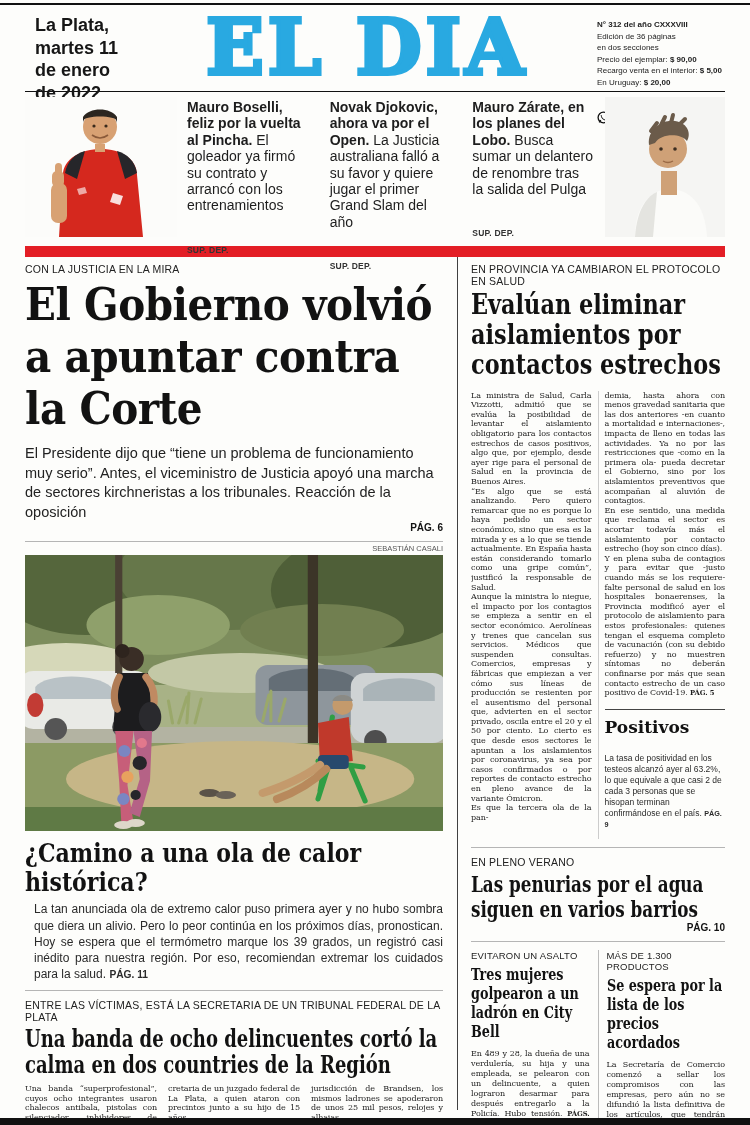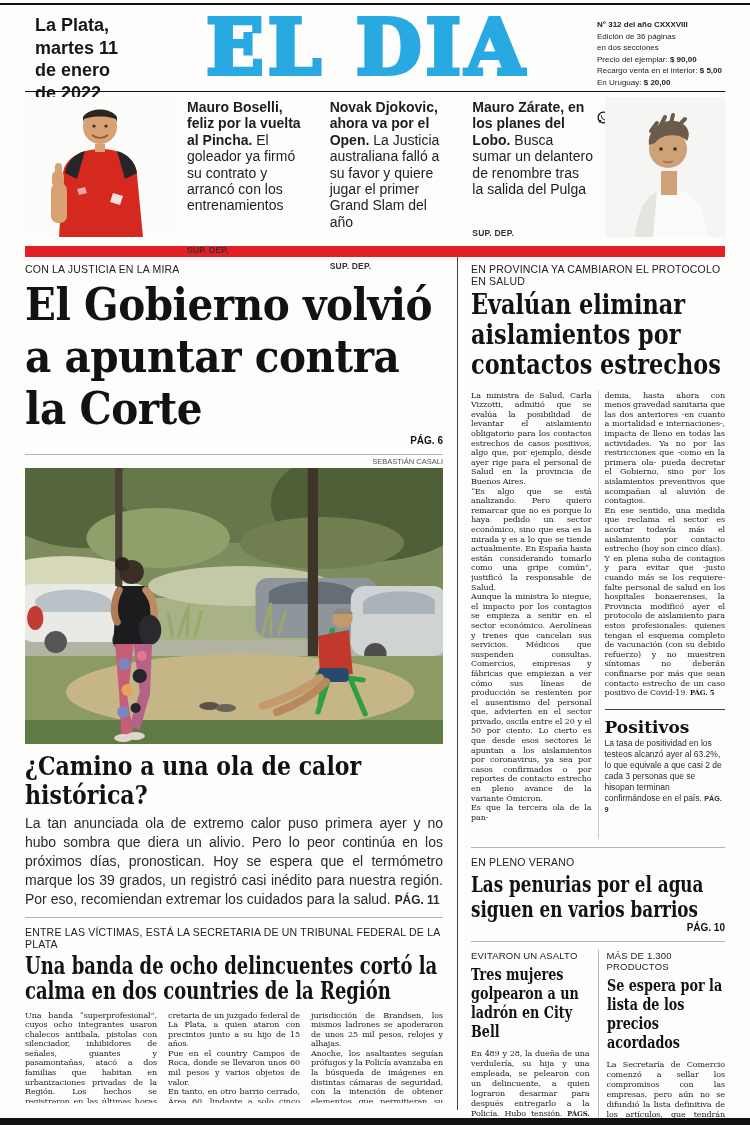--- a/index.html
+++ b/index.html
@@ -43,34 +43,34 @@
   .sx85{ display:block; transform:scaleX(.85); transform-origin:0 0; width:117.7%; }
   .sx80{ display:block; transform:scaleX(.8);  transform-origin:0 0; width:125%; }
   .sx75{ display:block; transform:scaleX(.75); transform-origin:0 0; width:133.4%; }
   .sx73{ display:block; transform:scaleX(.73); transform-origin:0 0; width:137%; }
   .serif{ font-family:"DejaVu Serif", serif; font-weight:bold; color:#121212; }
   .main-headline{ font-size:45px; line-height:52px; margin-top:4px; letter-spacing:-.5px; }
   .subhead{ margin-top:9px; font-size:14.5px; line-height:1.35; color:#222; }
   .credit{ font-size:7.5px; color:#555; margin-top:2px; }
   .photo{ width:100%; height:276px; display:block; margin-top:2px; }
   .feat-headline{ font-size:26px; line-height:1.1; margin-top:8px; }
-  .caption{ margin-top:5px; font-size:14px; line-height:1.35; text-align:justify; color:#2a2a2a; white-space:pre-line; }
+  .caption{ margin-top:5px; font-size:12px; line-height:1.35; text-align:justify; color:#2a2a2a; white-space:pre-line;margin-left:9px; }
   .band-headline{ font-size:24px; line-height:1.06; margin-top:3px; }
   .band-cols{ display:flex; gap:11px; margin-top:7px; height:92px; overflow:hidden; }
   .bcol{ flex:1; font-family:"DejaVu Serif", serif; font-size:8px; line-height:9.6px;
          letter-spacing:-.1px; text-align:justify; white-space:pre-line; color:#1d1d1d; }
   .health-headline{ font-size:28px; line-height:1.08; margin-top:3px; }
   .health-cols{ display:flex; margin-top:10px; height:448px; overflow:hidden; }
   .hcol{ font-family:"DejaVu Serif", serif; font-size:8px; line-height:9.6px; letter-spacing:-.1px;
          text-align:justify; white-space:pre-line; color:#1d1d1d; }
   .hc1{ flex:1; padding-right:6px; }
   .hc2{ flex:1; border-left:1px solid #ccc; padding-left:6px; display:flex; flex-direction:column; }
   .positivos{ margin-top:10px; border-top:1px solid #444; padding-top:7px; }
   .positivos h3{ font-family:"DejaVu Serif", serif; font-size:17px; color:#121212; }
-  .positivos p{ margin-top:1px; font-size:8.5px; line-height:11px; color:#2a2a2a; }
+  .positivos p{ margin-top:16px; font-size:8.5px; line-height:11px; color:#2a2a2a; }
   .mid-headline{ font-size:23px; line-height:1.12; margin-top:3px; }
   .mid-pag{ }
   .bottom-right-row{ display:flex; margin-top:8px; }
   .br-col{ flex:1; }
   .br-col.first{ padding-right:8px; }
   .br-col.second{ border-left:1px solid #bbb; padding-left:8px; }
   .small-headline{ font-size:17px; line-height:1.12; margin-top:4px; }
   .br-body{ margin-top:8px; font-family:"DejaVu Serif", serif; font-size:8px; line-height:10px;
             letter-spacing:-.1px; text-align:justify; color:#1d1d1d; }
   .bottom-bar{ position:absolute; left:0; right:0; bottom:0; height:7px; background:#111; }
@@ -157,20 +157,21 @@
     </svg>
   </div>
 
   <div class="red-bar"></div>
 
   <div class="main-grid">
 
     <section class="left-col">
       <div class="kicker">CON LA JUSTICIA EN LA MIRA</div>
       <h1 class="serif main-headline sx90">El Gobierno volvió a apuntar contra la Corte</h1>
+      <p class="subhead">El Presidente dijo que “tiene un problema de funcionamiento muy serio”. Antes, el viceministro de Justicia apoyó una marcha de sectores kirchneristas a los tribunales. Reacción de la oposición</p>
       <div class="pag right">PÁG. 6</div>
       <hr class="rule">
       <div class="credit right">SEBASTIÁN CASALI</div>
 
       <svg class="photo" viewBox="0 0 408 276" preserveAspectRatio="none">
         <rect width="408" height="276" fill="#a8b286"></rect>
         <rect width="408" height="130" fill="#7d8d5d"></rect>
         <ellipse cx="60" cy="30" rx="90" ry="50" fill="#55663c"></ellipse>
         <ellipse cx="200" cy="20" rx="110" ry="55" fill="#66774a"></ellipse>
         <ellipse cx="340" cy="35" rx="100" ry="58" fill="#4f5f38"></ellipse>

